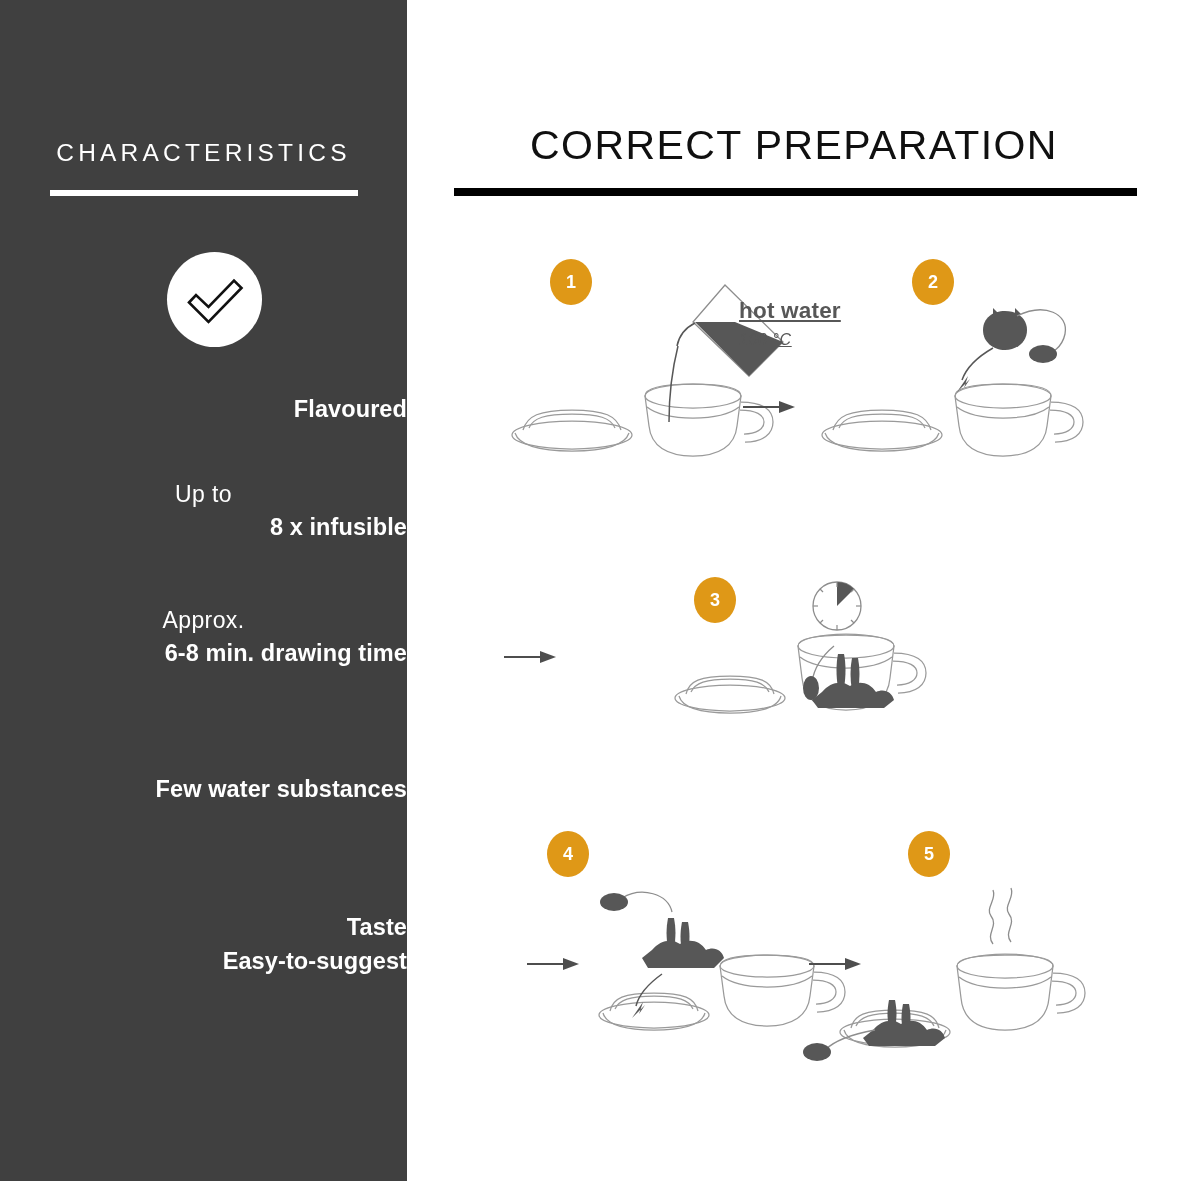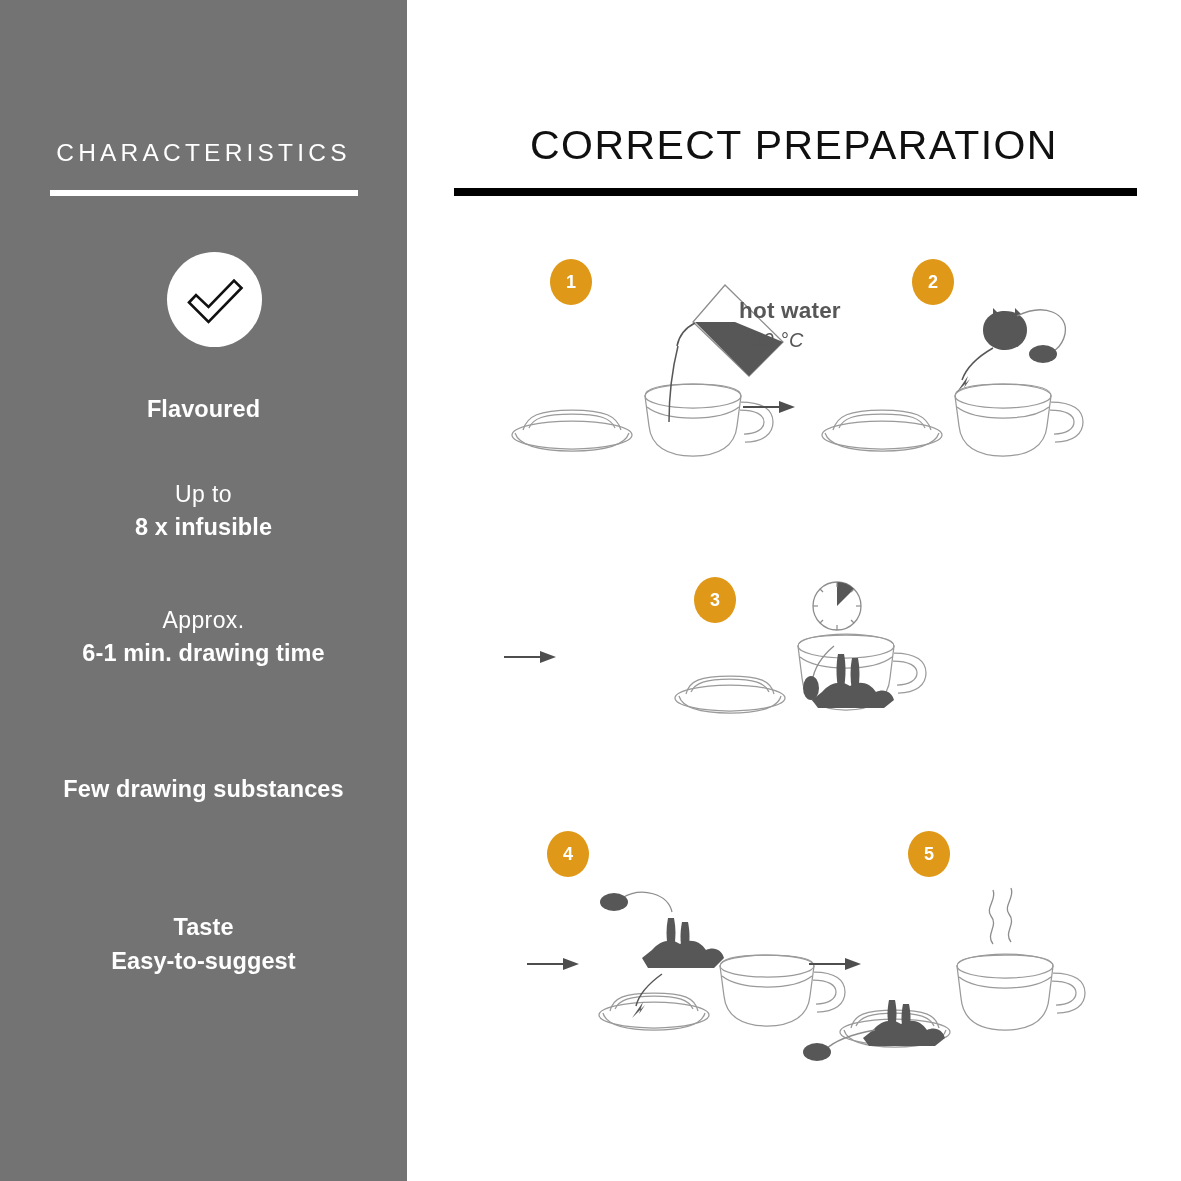--- a/index.html
+++ b/index.html
@@ -21,21 +21,21 @@
     height: 1181px;
     background: #ffffff;
   }
 
   
   .side-panel {
     position: absolute;
     left: 0; top: 0;
     width: 407px;
     height: 1181px;
-    background: #737373;
+    background: #404040;
     box-sizing: border-box;
   }
 
   .side-title {
     position: absolute;
     top: 139px;
     left: 0;
     width: 407px;
     text-align: center;
     color: #ffffff;
@@ -83,20 +83,21 @@
     font-size: 23px;
     line-height: 32px;
     letter-spacing: 0.4px;
   }
   .char-main {
     display: block;
     font-weight: bold;
     font-size: 23.5px;
     line-height: 34px;
     letter-spacing: 0.1px;
+    text-align: right;
   }
   .spacer-1 { height: 24px; }
   .spacer-2 { height: 32px; }
   .spacer-3 { height: 36px; }
   .spacer-4 { height: 38px; }
   .spacer-5 { height: 38px; }
 
   
   .main-panel {
     position: absolute;
@@ -150,31 +151,32 @@
     justify-content: center;
     font-family: "Liberation Sans", sans-serif;
   }
 
   .hot-water-label {
     position: absolute;
     left: 332px;
     top: 297px;
     color: #575757;
     font-family: "Liberation Sans", sans-serif;
+    text-decoration: underline;
   }
   .hw-line1 {
     display: block;
     font-size: 22.5px;
     font-weight: bold;
     letter-spacing: 0.2px;
     line-height: 28px;
   }
   .hw-line2 {
     display: block;
-    font-size: 20px;
+    font-size: 16px;
     font-style: italic;
     font-weight: normal;
     letter-spacing: 0.6px;
     line-height: 30px;
   }
 
   svg.art { position: absolute; overflow: visible; }
   .ln   { fill: none; stroke: #9a9a9a; stroke-width: 1.25; }
   .ln2  { fill: none; stroke: #8d8d8d; stroke-width: 1.3; }
   .dk   { fill: #575757; }
@@ -207,28 +209,28 @@
       <div class="spacer-1"></div>
 
       <div class="char-item">
         <span class="char-pre">Up to</span>
         <span class="char-main">8 x infusible</span>
       </div>
       <div class="spacer-2"></div>
 
       <div class="char-item">
         <span class="char-pre">Approx.</span>
-        <span class="char-main">6-1 min. drawing time</span>
+        <span class="char-main">6-8 min. drawing time</span>
       </div>
       <div class="spacer-3"></div>
 
       <div class="spacer-4"></div>
 
       <div class="char-item">
-        <span class="char-main">Few drawing substances</span>
+        <span class="char-main">Few water substances</span>
       </div>
       <div class="spacer-4"></div>
 
       <div class="spacer-5"></div>
 
       <div class="char-item">
         <span class="char-main">Taste</span>
         <span class="char-main">Easy-to-suggest</span>
       </div>
 

